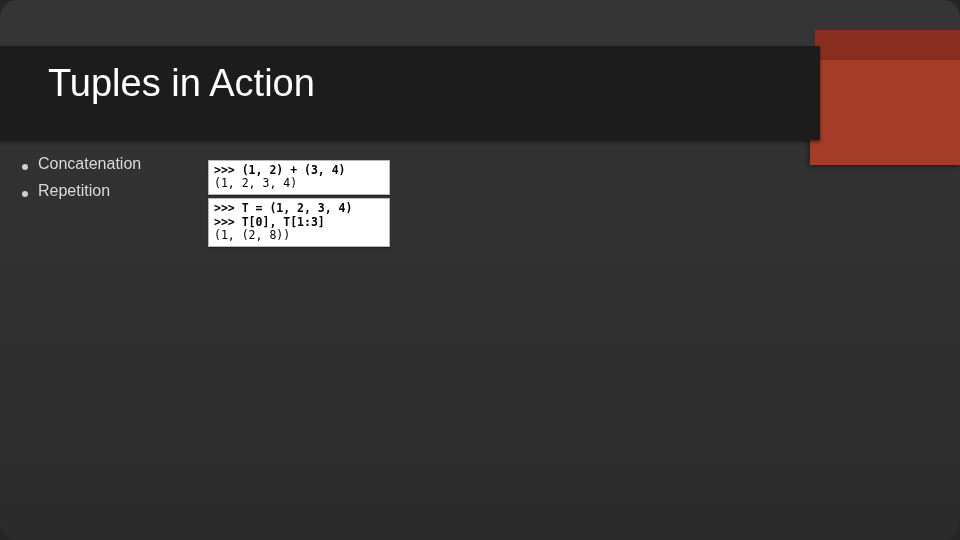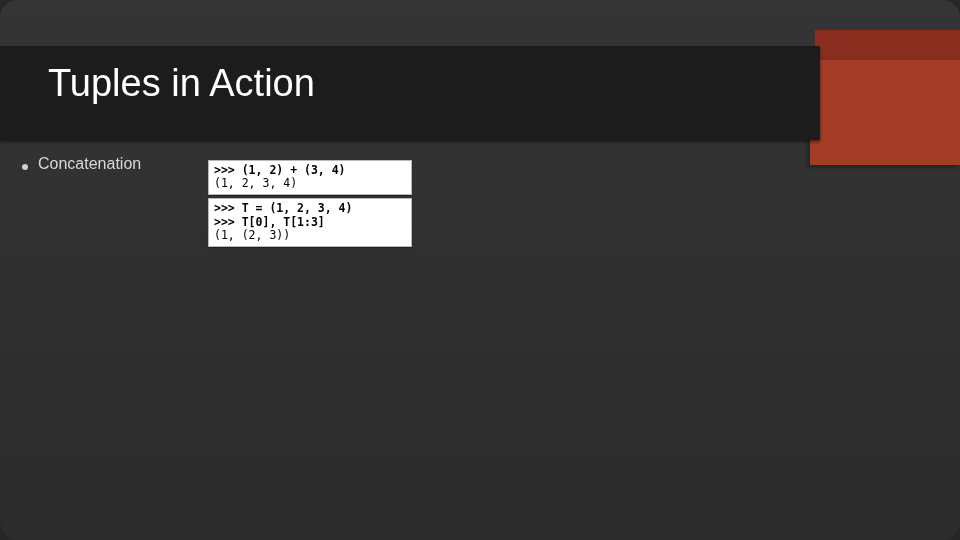--- a/index.html
+++ b/index.html
@@ -72,21 +72,21 @@
     background: #cfcfcf;
     border-radius: 50%;
     margin-top: 12px;
     margin-right: 10px;
     flex: 0 0 auto;
   }
   .code-panels {
     position: absolute;
     left: 208px;
     top: 160px;
-    width: 204px;
+    width: 182px;
     display: flex;
     flex-direction: column;
     gap: 3px;
   }
   .code-box {
     background: #ffffff;
     border: 1px solid #b8b8b8;
     padding: 3px 5px 4px 5px;
     font-family: "DejaVu Sans Mono", Consolas, Menlo, monospace;
     font-size: 11.5px;
@@ -107,23 +107,27 @@
   <div class="accent-bar-2"></div>
 
   <div class="title-band"></div>
   <div class="title-text">Tuples in Action</div>
 
   <div class="bullets">
     <div class="bullet">
       <span class="dot"></span>
       <span>Concatenation</span>
     </div>
+    <div class="bullet">
+      <span class="dot"></span>
+      <span>Repetition</span>
+    </div>
   </div>
 
   <div class="code-panels">
     <div class="code-box"><span class="in">&gt;&gt;&gt; (1, 2) + (3, 4)</span>
 <span class="out">(1, 2, 3, 4)</span></div>
     <div class="code-box"><span class="in">&gt;&gt;&gt; T = (1, 2, 3, 4)</span>
 <span class="in">&gt;&gt;&gt; T[0], T[1:3]</span>
-<span class="out">(1, (2, 3))</span></div>
+<span class="out">(1, (2, 8))</span></div>
   </div>
 
 </div>
 
 </body></html>

